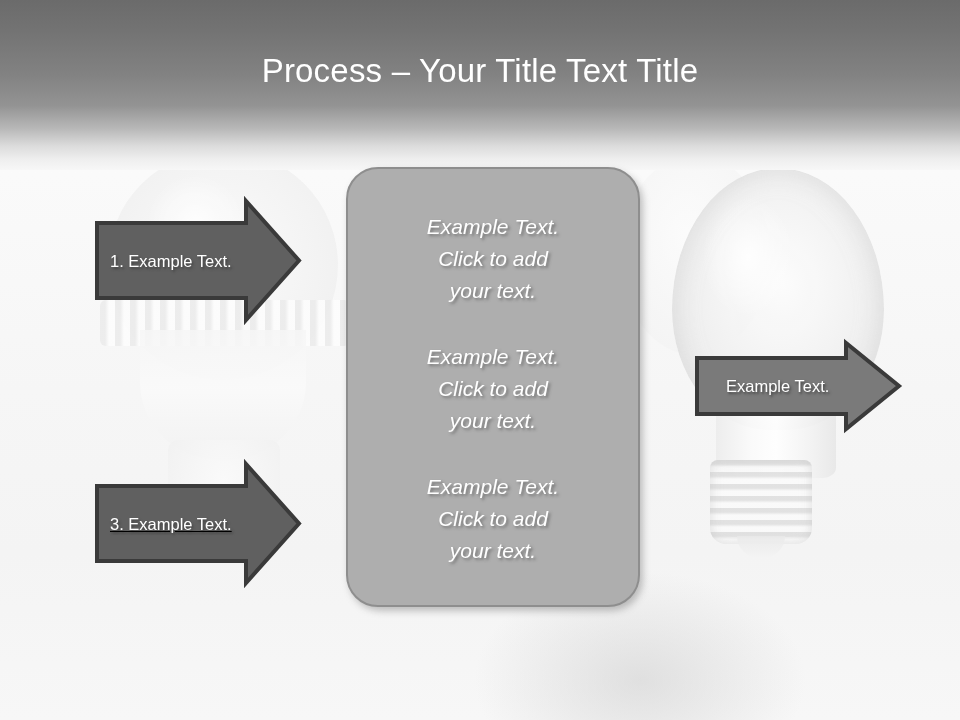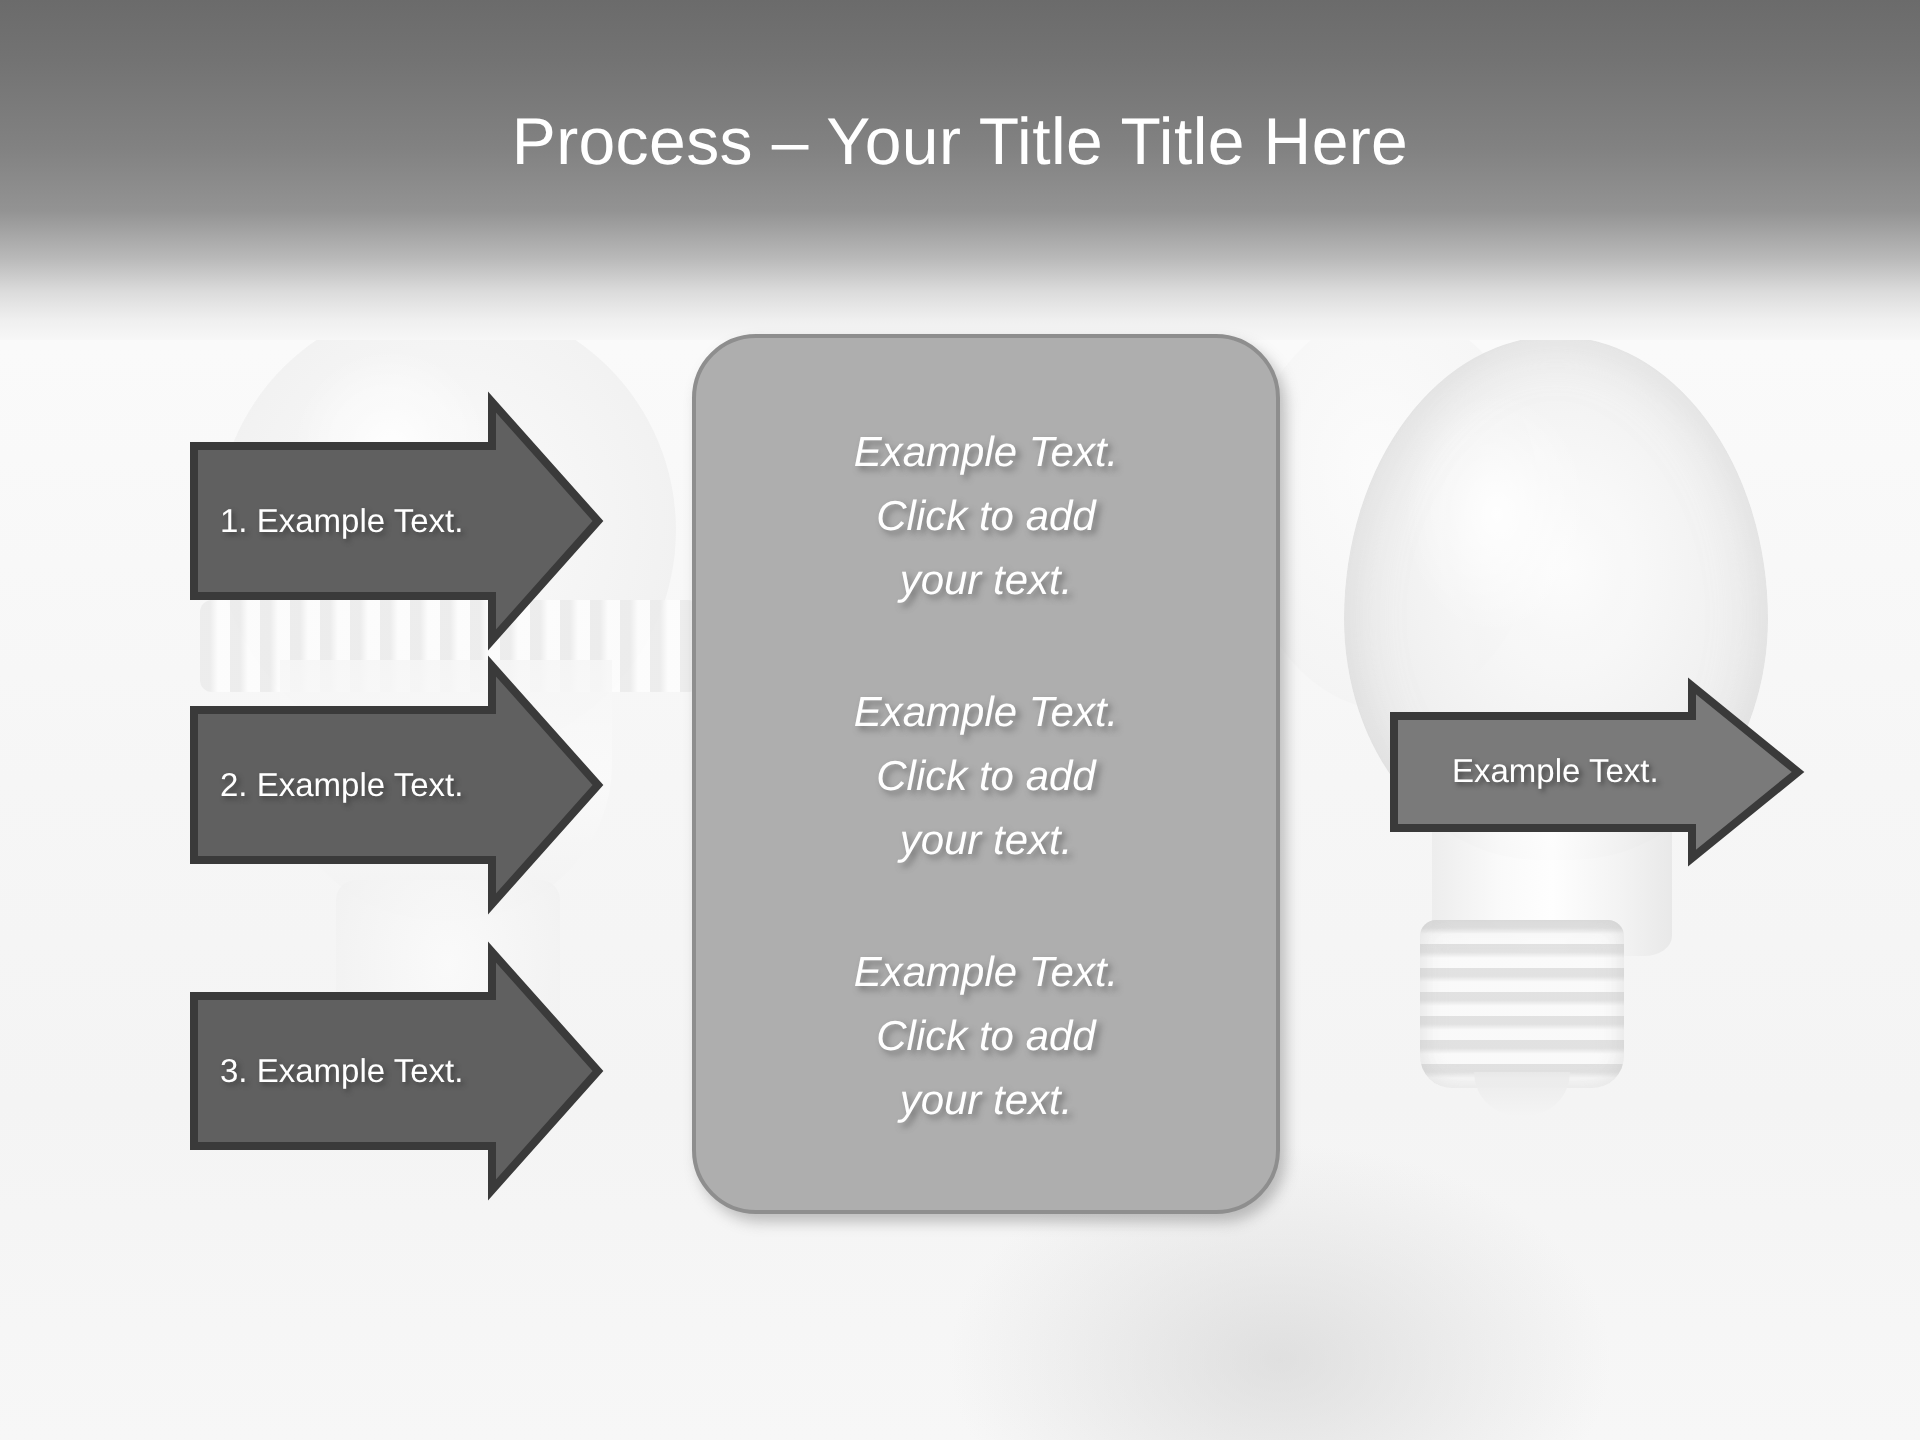--- a/index.html
+++ b/index.html
@@ -197,21 +197,21 @@
     white-space: nowrap;
     text-shadow: 1.5px 1.5px 2.5px rgba(60,60,60,0.85);
   }
 
   .arrow-left { width: 208px; height: 125px; }
   .arrow-left .arrow-label {
     margin-left: 16px;
   }
   .arrow-left.a1 { left: 94px; top: 198px; }
   .arrow-left.a2 { left: 94px; top: 330px; }
-  .arrow-left.a3 { left: 94px; top: 473px; }
+  .arrow-left.a3 { left: 94px; top: 461px; text-decoration: underline; }
 
   .arrow-right { left: 694px; top: 340px; width: 208px; height: 92px; }
   .arrow-right .arrow-label { margin-left: 32px; }
 </style>
 </head>
 <body>
 
 <div id="slide">
 
   <div class="photo-layer">
@@ -223,36 +223,30 @@
     <div class="bulb-r2"></div>
     <div class="bulb-r-glass"></div>
     <div class="bulb-r-neck"></div>
     <div class="bulb-r-base"></div>
     <div class="bulb-r-tip"></div>
   </div>
 
   <div class="header-band"></div>
 
   <div class="slide-title">
-    <span class="t-bold">Process</span><span class="t-reg"> – Your Title Title Here</span>
+    <span class="t-bold">Process</span><span class="t-reg"> – Your Title Text Title</span>
   </div>
 
   <div class="arrow arrow-left a1">
     <svg class="arrow-svg" width="208" height="125" viewBox="0 0 208 125">
       <polygon points="3,25 152,25 152,3 205,62.5 152,122 152,100 3,100" fill="#606060" stroke="#3a3a3a" stroke-width="4" stroke-linejoin="miter"></polygon>
     </svg>
     <span class="arrow-label">1. Example Text.</span>
   </div>
 
-  <div class="arrow arrow-left a2">
-    <svg class="arrow-svg" width="208" height="125" viewBox="0 0 208 125">
-      <polygon points="3,25 152,25 152,3 205,62.5 152,122 152,100 3,100" fill="#606060" stroke="#3a3a3a" stroke-width="4" stroke-linejoin="miter"></polygon>
-    </svg>
-    <span class="arrow-label">2. Example Text.</span>
-  </div>
 
   <div class="arrow arrow-left a3">
     <svg class="arrow-svg" width="208" height="125" viewBox="0 0 208 125">
       <polygon points="3,25 152,25 152,3 205,62.5 152,122 152,100 3,100" fill="#606060" stroke="#3a3a3a" stroke-width="4" stroke-linejoin="miter"></polygon>
     </svg>
     <span class="arrow-label">3. Example Text.</span>
   </div>
 
   <div class="center-panel">
     <div class="panel-block">Example Text.

